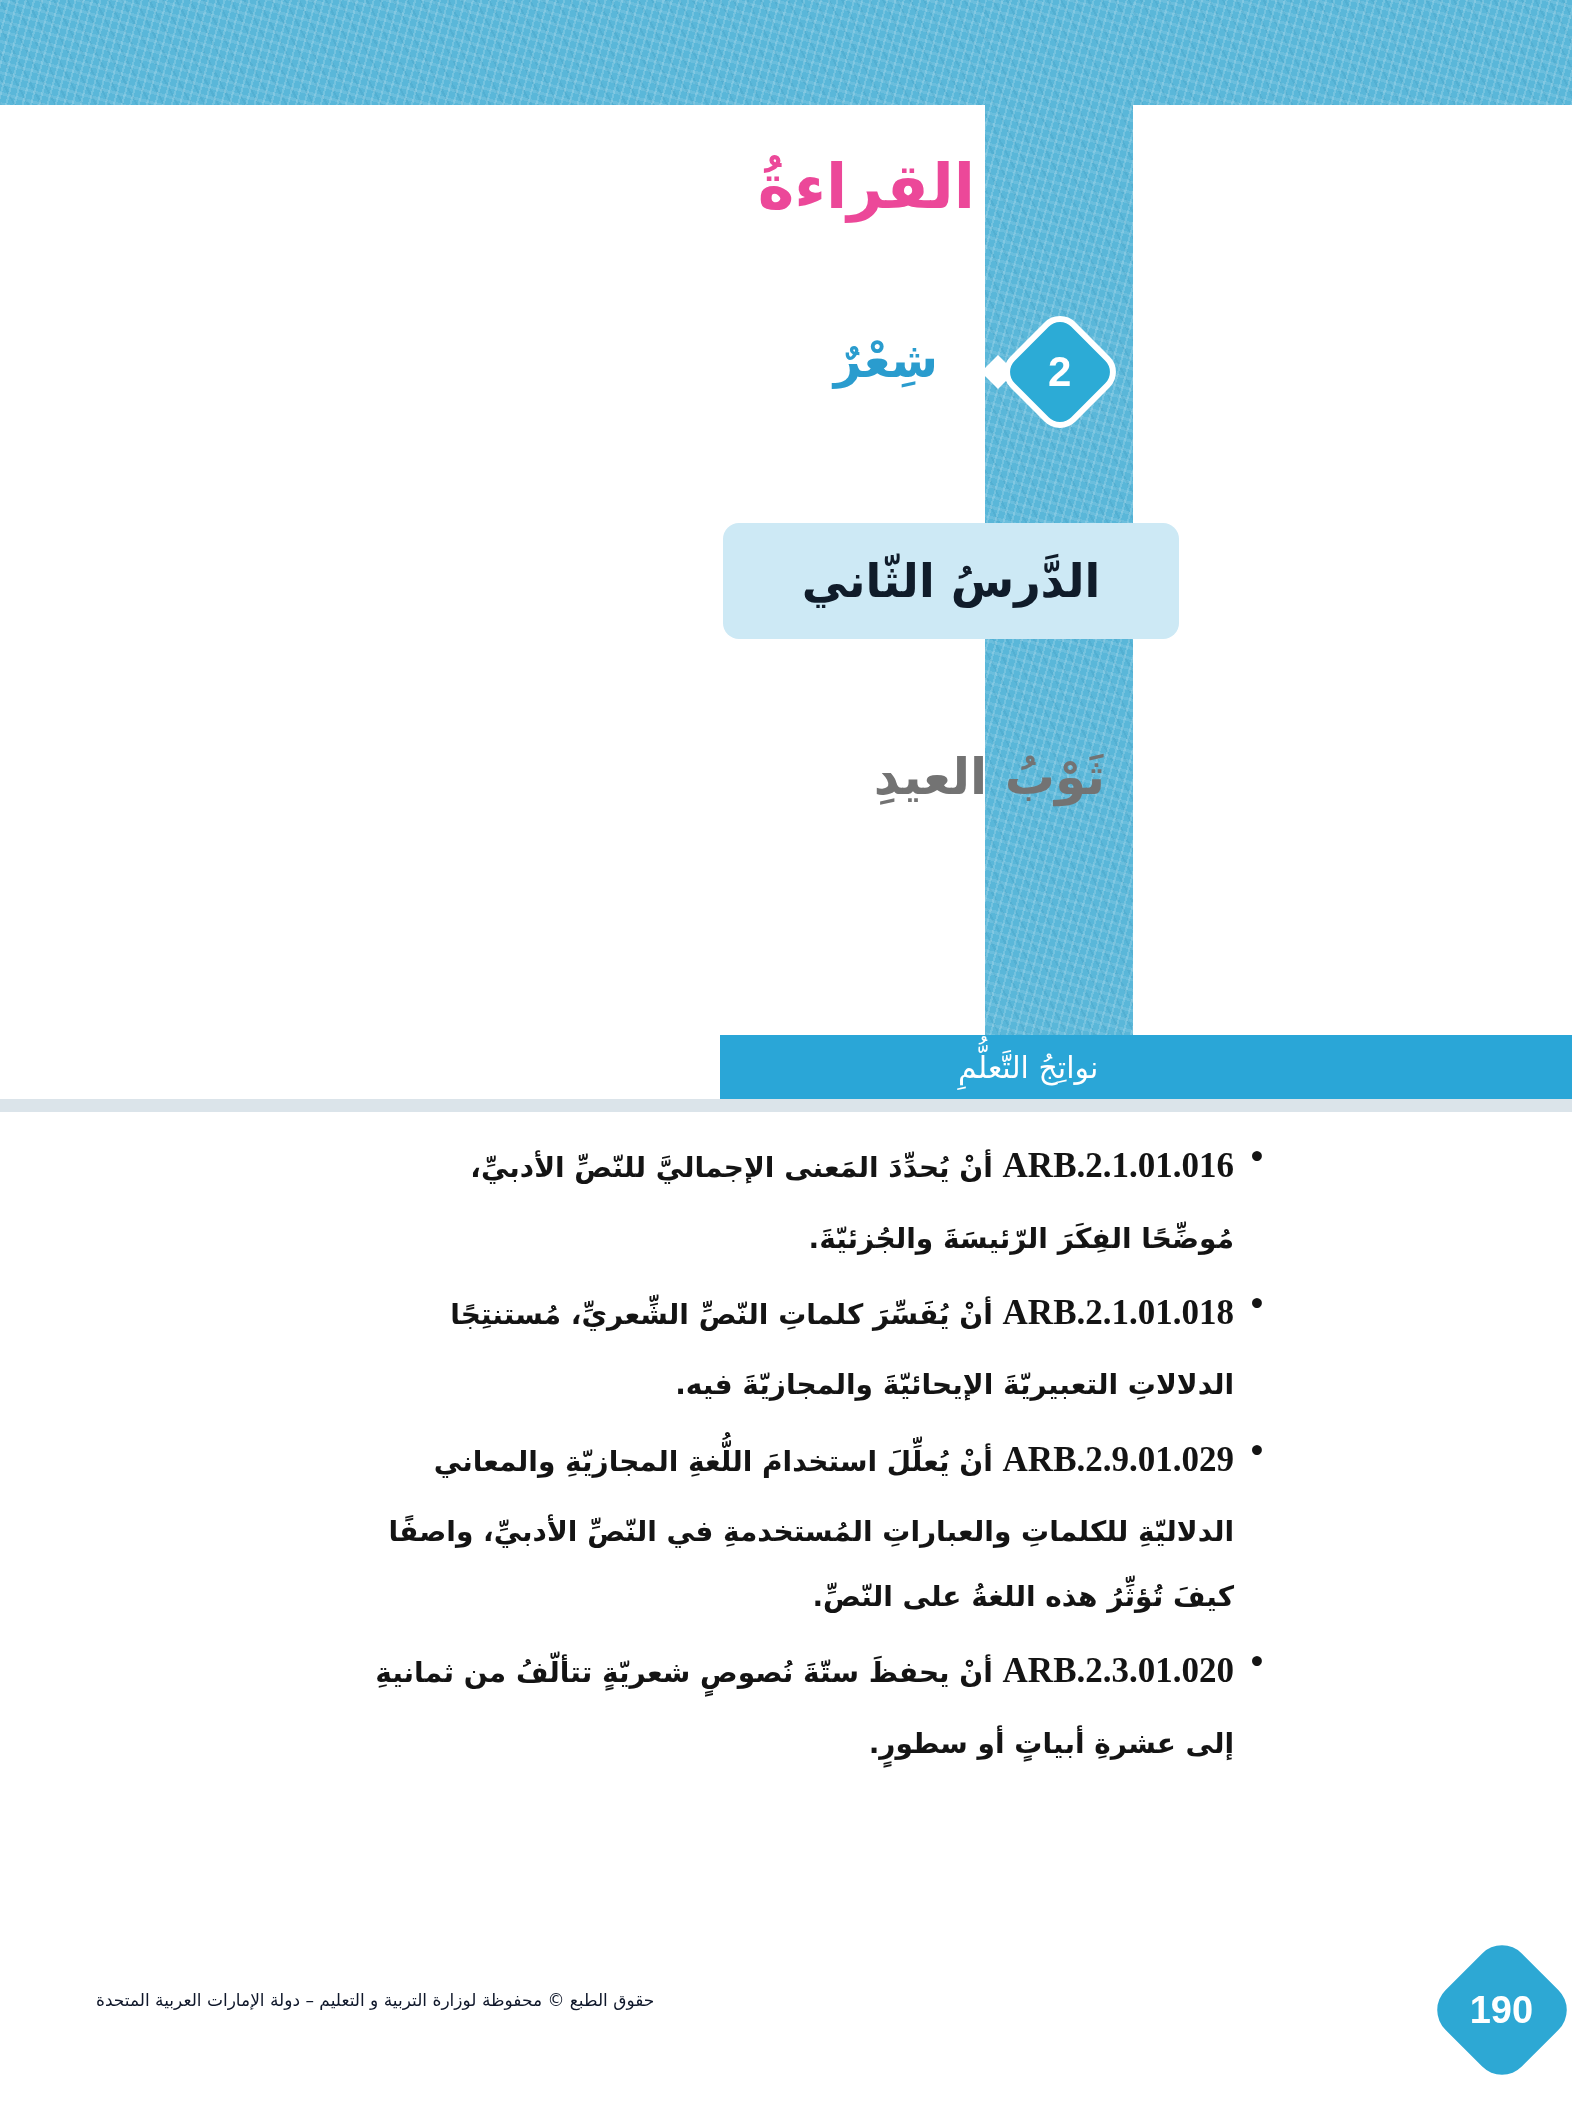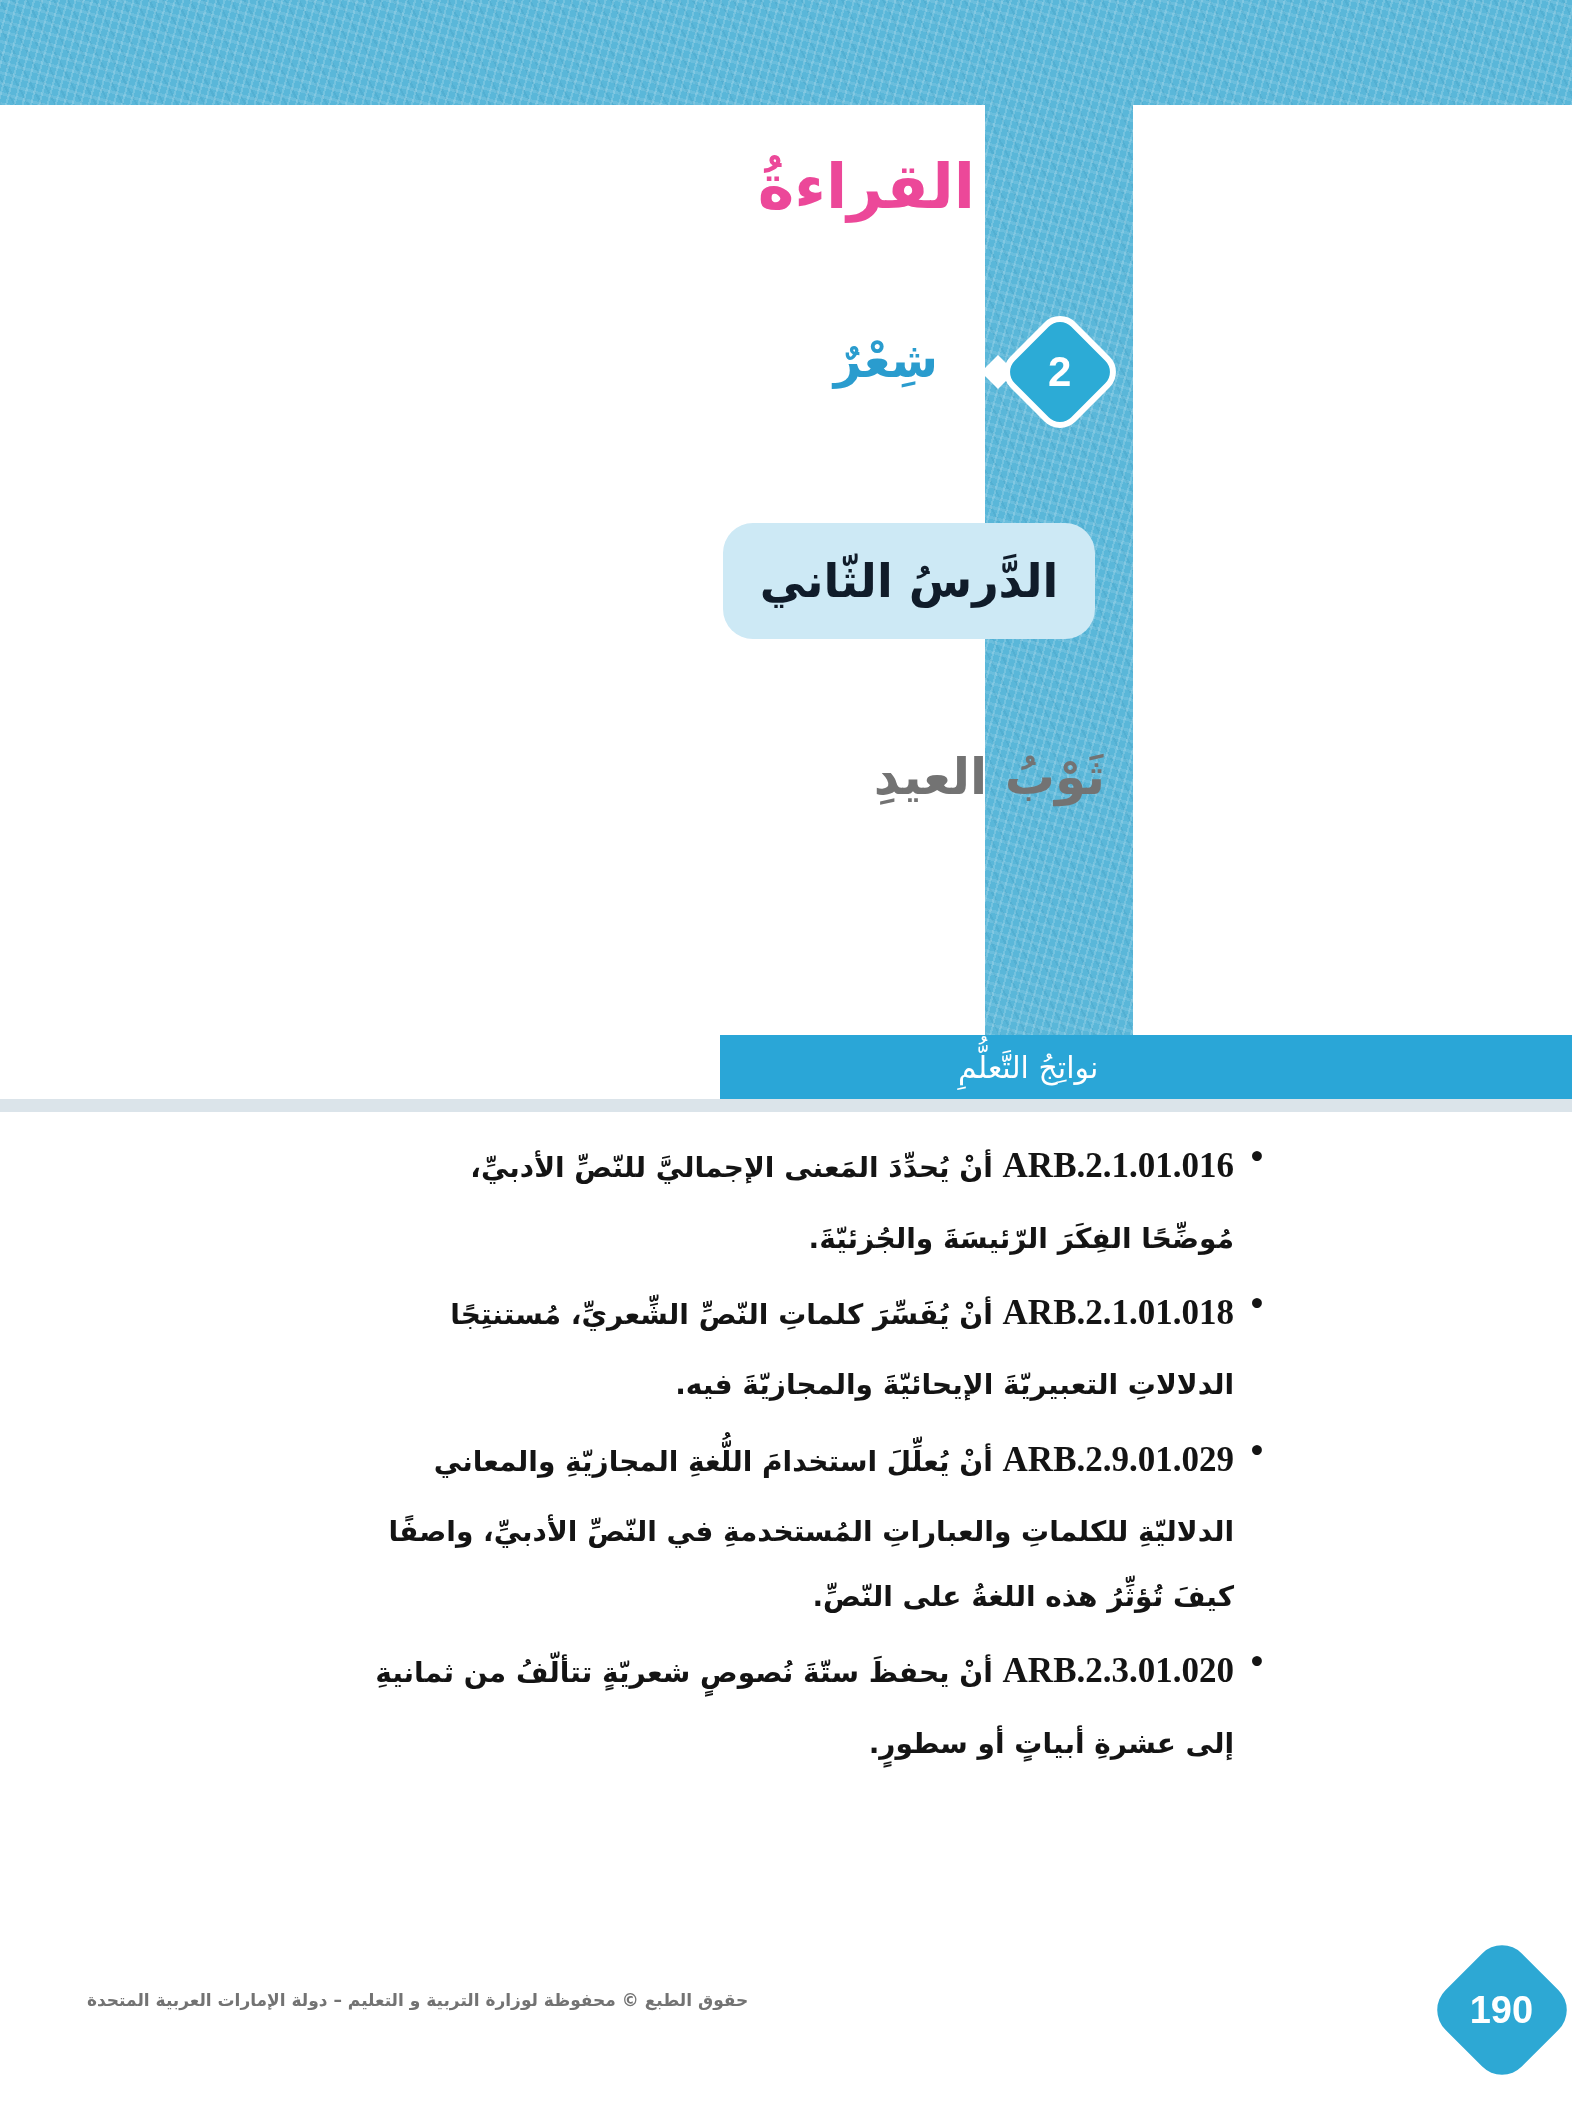--- a/index.html
+++ b/index.html
@@ -51,23 +51,23 @@
     width:24px; height:24px; background:#ffffff;
     transform:rotate(45deg);
   }
   .genre-label {
     position:absolute; right:634px; top:332px;
     font-size:48px; font-weight:bold; color:#2a9cce;
     direction:rtl; white-space:nowrap;
   }
   .lesson-pill {
     position:absolute; left:723px; top:523px;
-    width:372px; height:116px;
+    width:456px; height:116px;
     background:#cde9f5;
-    border-radius:30px;
+    border-radius:16px;
     display:flex; align-items:center; justify-content:center;
   }
   .lesson-pill span {
     font-size:46px; font-weight:bold; color:#101c2a;
     direction:rtl; white-space:nowrap;
   }
   .poem-title {
     position:absolute; right:467px; top:748px;
     font-size:50px; font-weight:bold; color:#737373;
     direction:rtl; white-space:nowrap;text-align:center;
@@ -103,22 +103,22 @@
     content:"•";
     position:absolute; right:4px; top:0;
     font-size:28px; color:#141414;
   }
   .code {
     font-family:"Liberation Serif", serif;
     font-weight:bold; font-size:35px;
     direction:ltr; unicode-bidi:embed;
   }
   .footer-copyright {
-    position:absolute; left:87px; top:1990px;
-    font-size:17px; color:#737373; font-weight:bold;
+    position:absolute; left:96px; top:1990px;
+    font-size:17px; color:#0f172a; font-weight:normal;
     direction:rtl; white-space:nowrap;
   }
   .page-number-blob {
     position:absolute; left:1448px; top:1956px;
     width:108px; height:108px;
     background:#2da8d4;
     border-radius:28px;
     transform:rotate(45deg);
     display:flex; align-items:center; justify-content:center;
   }

